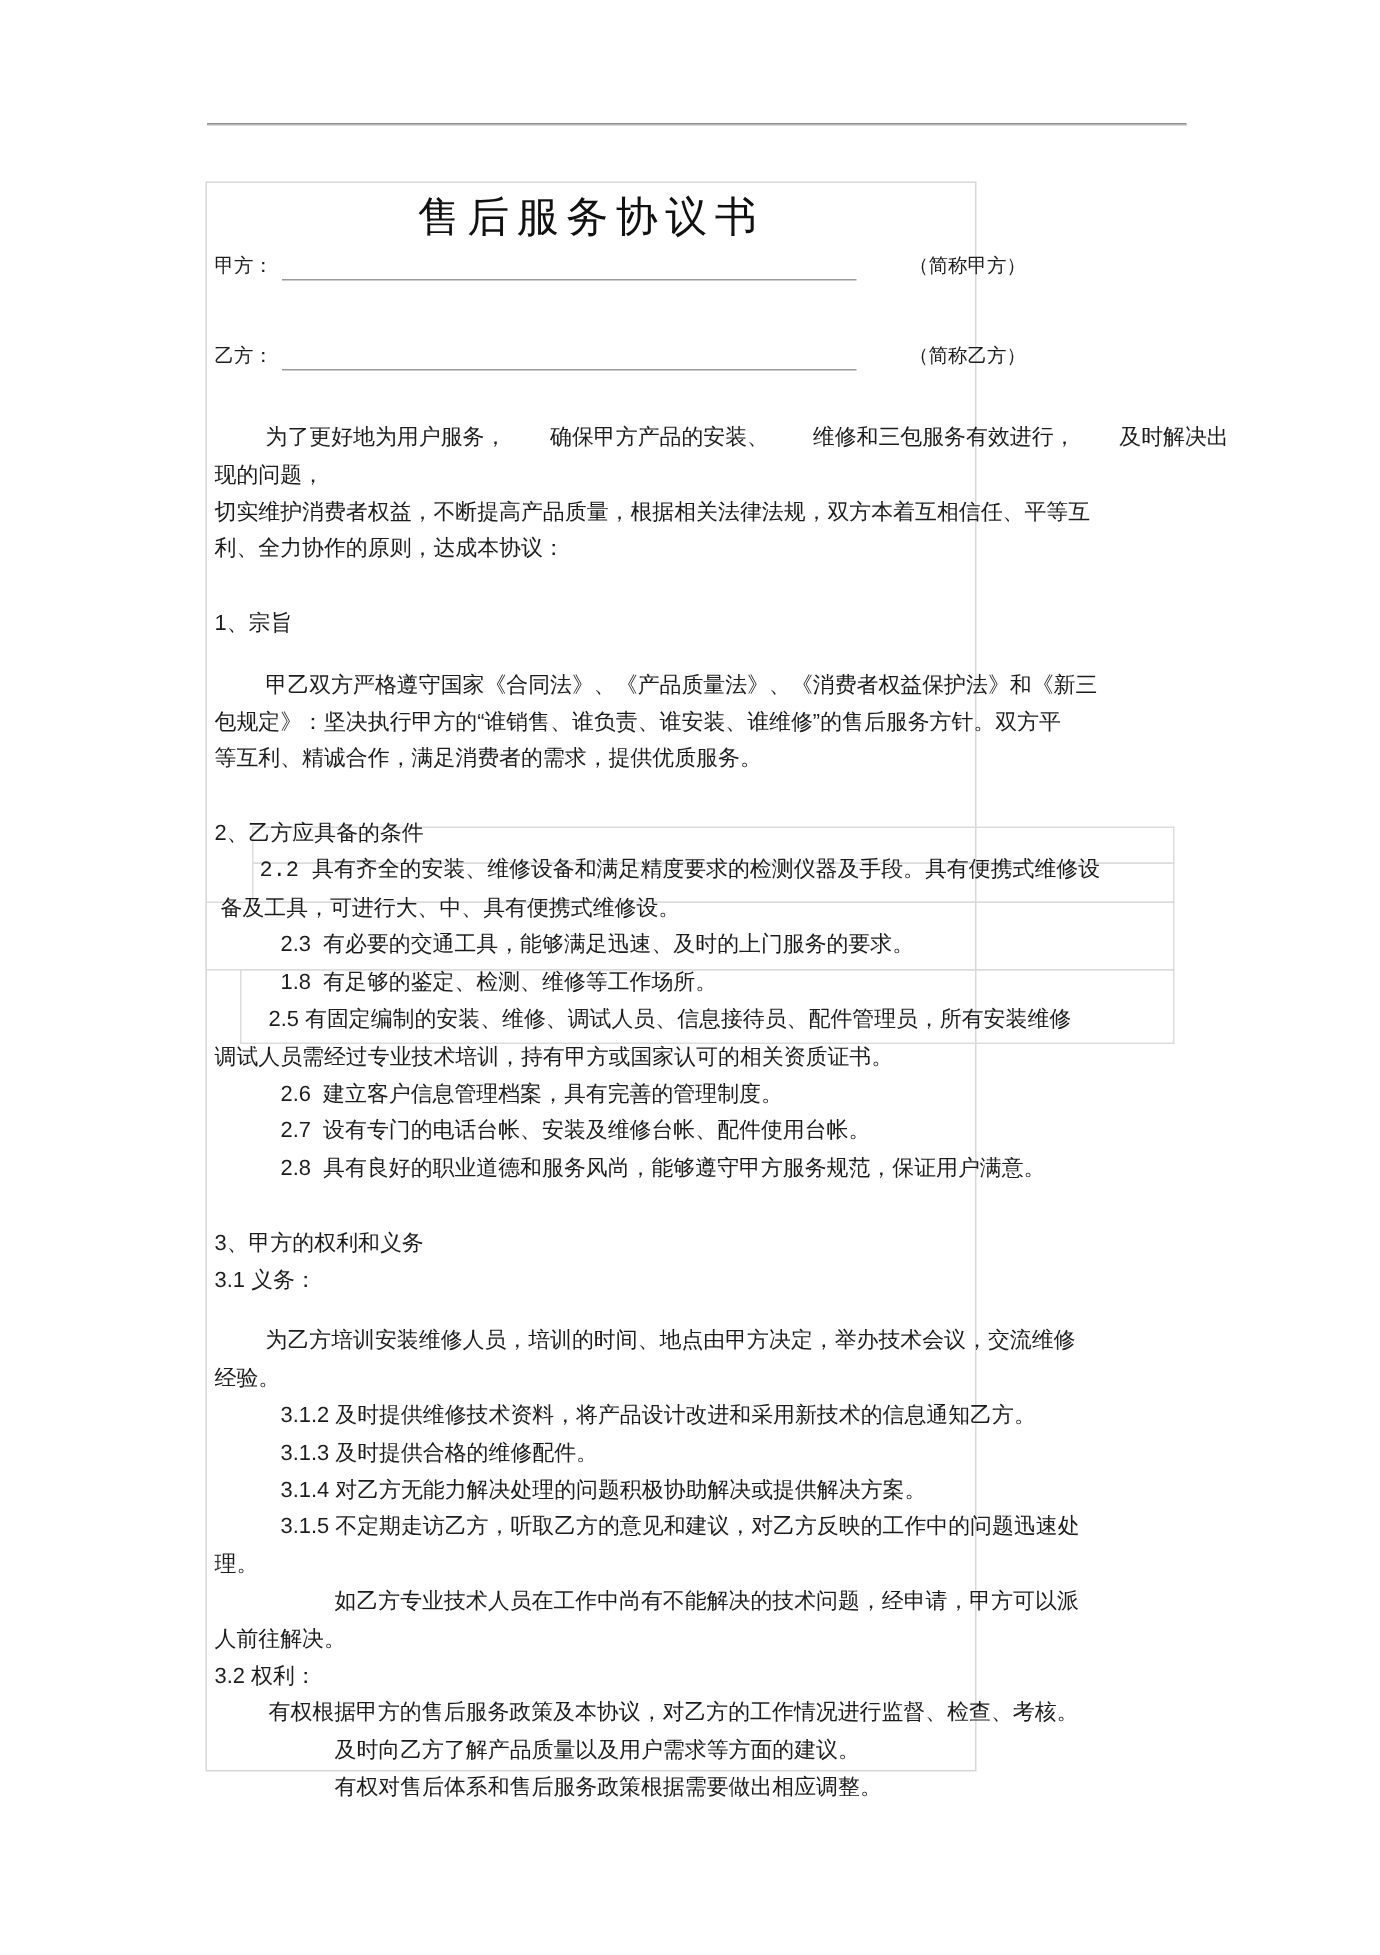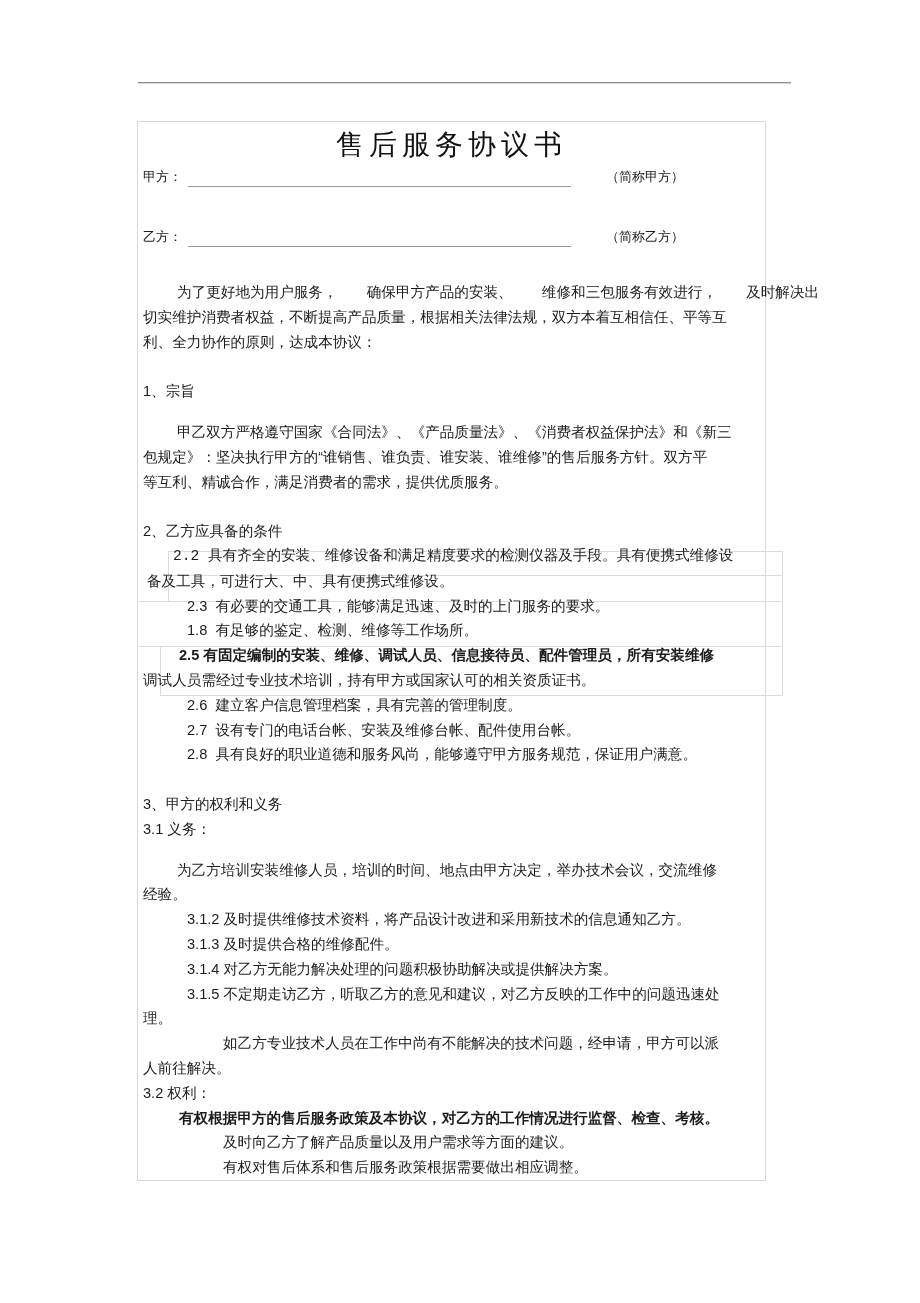--- a/index.html
+++ b/index.html
@@ -9,21 +9,21 @@
     position: relative;
     font-family: "Liberation Sans", "DejaVu Sans", sans-serif;
     color: #1c1c1c;
     overflow: hidden;
   }
   .top-rule {
     position: absolute; left: 138px; top: 82px; width: 653px; height: 1px;
     background: #8f8f8f; border-bottom: 1px solid #d8d8d8;
   }
   .page {
-    position: absolute; left: 137px; top: 121px; width: 629px; height: 1060px;
+    position: absolute; left: 137px; top: 121px; width: 514px; height: 1060px;
     background: #ffffff; border: 1px solid #d8d8d8; box-sizing: border-box;
   }
   .sec-box {
     position: absolute; border: 1px solid #dcdcdc;
     box-sizing: border-box; pointer-events: none; background: transparent;
   }
   #box-22a { left: 30px;  top: 429px; width: 615px; height: 25px; }
   #box-22b { left: 30px;  top: 453px; width: 615px; height: 27px; }
   #box-234 { left: -1px;  top: 479px; width: 646px; height: 46px; }
   #box-25  { left: 22px;  top: 524px; width: 623px; height: 50px; }
@@ -45,21 +45,21 @@
   .party-suffix { position: absolute; left: 452px; top: 0; white-space: pre; margin-left: 16px; }
   .doc-lines {
     position: absolute; left: 0; top: 142px; width: 100%;
     font-size: 14.6px;
   }
   .ln { height: 24.8px; line-height: 24.8px; white-space: pre; }
   .ind0  { padding-left: 5px;  }
   .ind1  { padding-left: 9px;  }
   .ind2  { padding-left: 39px; margin-top: 16px; }
   .ind2b { padding-left: 35px; font-family: Liberation Mono, monospace; }
-  .ind25 { padding-left: 41px; font-weight: bold; }
+  .ind25 { padding-left: 41px; }
   .ind3  { padding-left: 49px; }
   .ind5  { padding-left: 85px; }
 </style>
 </head>
 <body>
 
 <div class="top-rule"></div>
 
 <div class="page">
 
@@ -77,20 +77,21 @@
   </div>
 
   <div class="party-row" id="party-b">
     <span class="party-label">乙方：</span>
     <span class="party-line"></span>
     <span class="party-suffix">（简称乙方）</span>
   </div>
 
   <div class="doc-lines">
       <div class="ln ind2">为了更好地为用户服务，　　确保甲方产品的安装、　　维修和三包服务有效进行，　　及时解决出</div>
+      <div class="ln ind0">现的问题，</div>
       <div class="ln ind0">切实维护消费者权益，不断提高产品质量，根据相关法律法规，双方本着互相信任、平等互</div>
       <div class="ln ind0">利、全力协作的原则，达成本协议：</div>
       <div class="ln ind0"></div>
       <div class="ln ind0">1、宗旨</div>
       <div class="ln ind2">甲乙双方严格遵守国家《合同法》、《产品质量法》、《消费者权益保护法》和《新三</div>
       <div class="ln ind0">包规定》：坚决执行甲方的“谁销售、谁负责、谁安装、谁维修”的售后服务方针。双方平</div>
       <div class="ln ind0">等互利、精诚合作，满足消费者的需求，提供优质服务。</div>
       <div class="ln ind0"></div>
       <div class="ln ind0">2、乙方应具备的条件</div>
       <div class="ln ind2b">2.2 具有齐全的安装、维修设备和满足精度要求的检测仪器及手段。具有便携式维修设</div>

